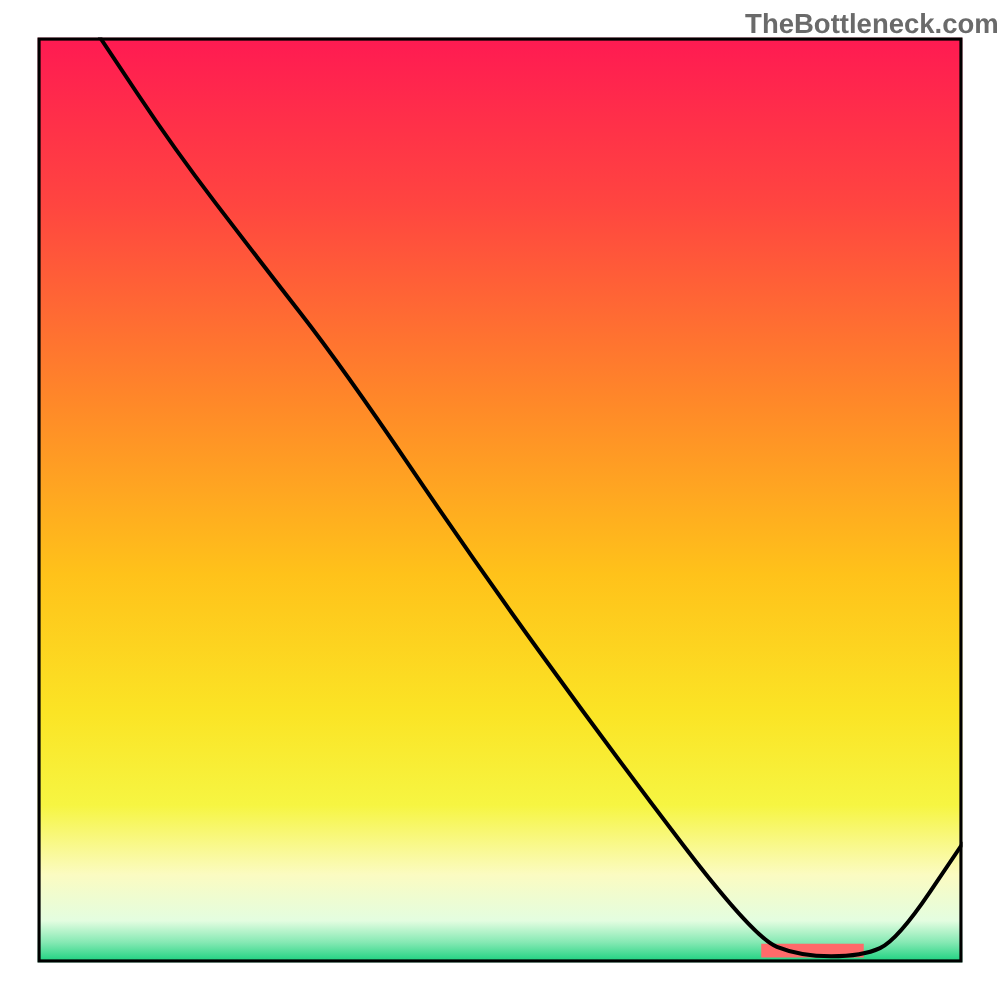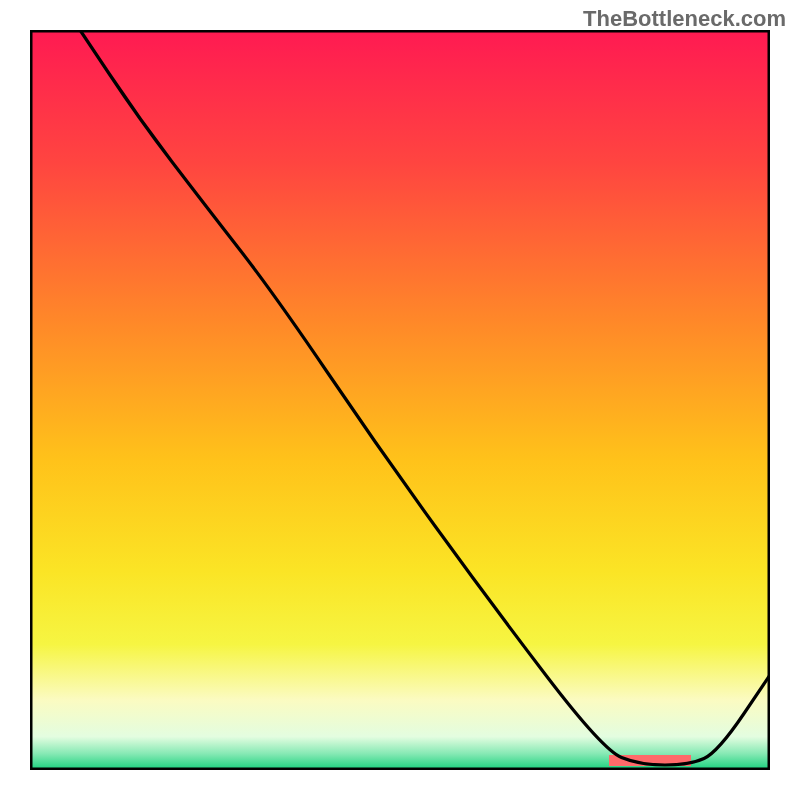--- a/index.html
+++ b/index.html
@@ -19,21 +19,21 @@
     position: absolute;
     left: 30px;
     top: 30px;
     width: 740px;
     height: 740px;
     background: #fff;
   }
   .attribution {
     position: absolute;
     top: 6px;
-    right: 14px;
+    right: 1px;
     font-family: Arial, Helvetica, sans-serif;
     font-size: 22px;
     font-weight: 700;
     color: #6a6a6a;
     pointer-events: none;
   }
   svg {
     display: block;
     width: 740px;
     height: 740px;

